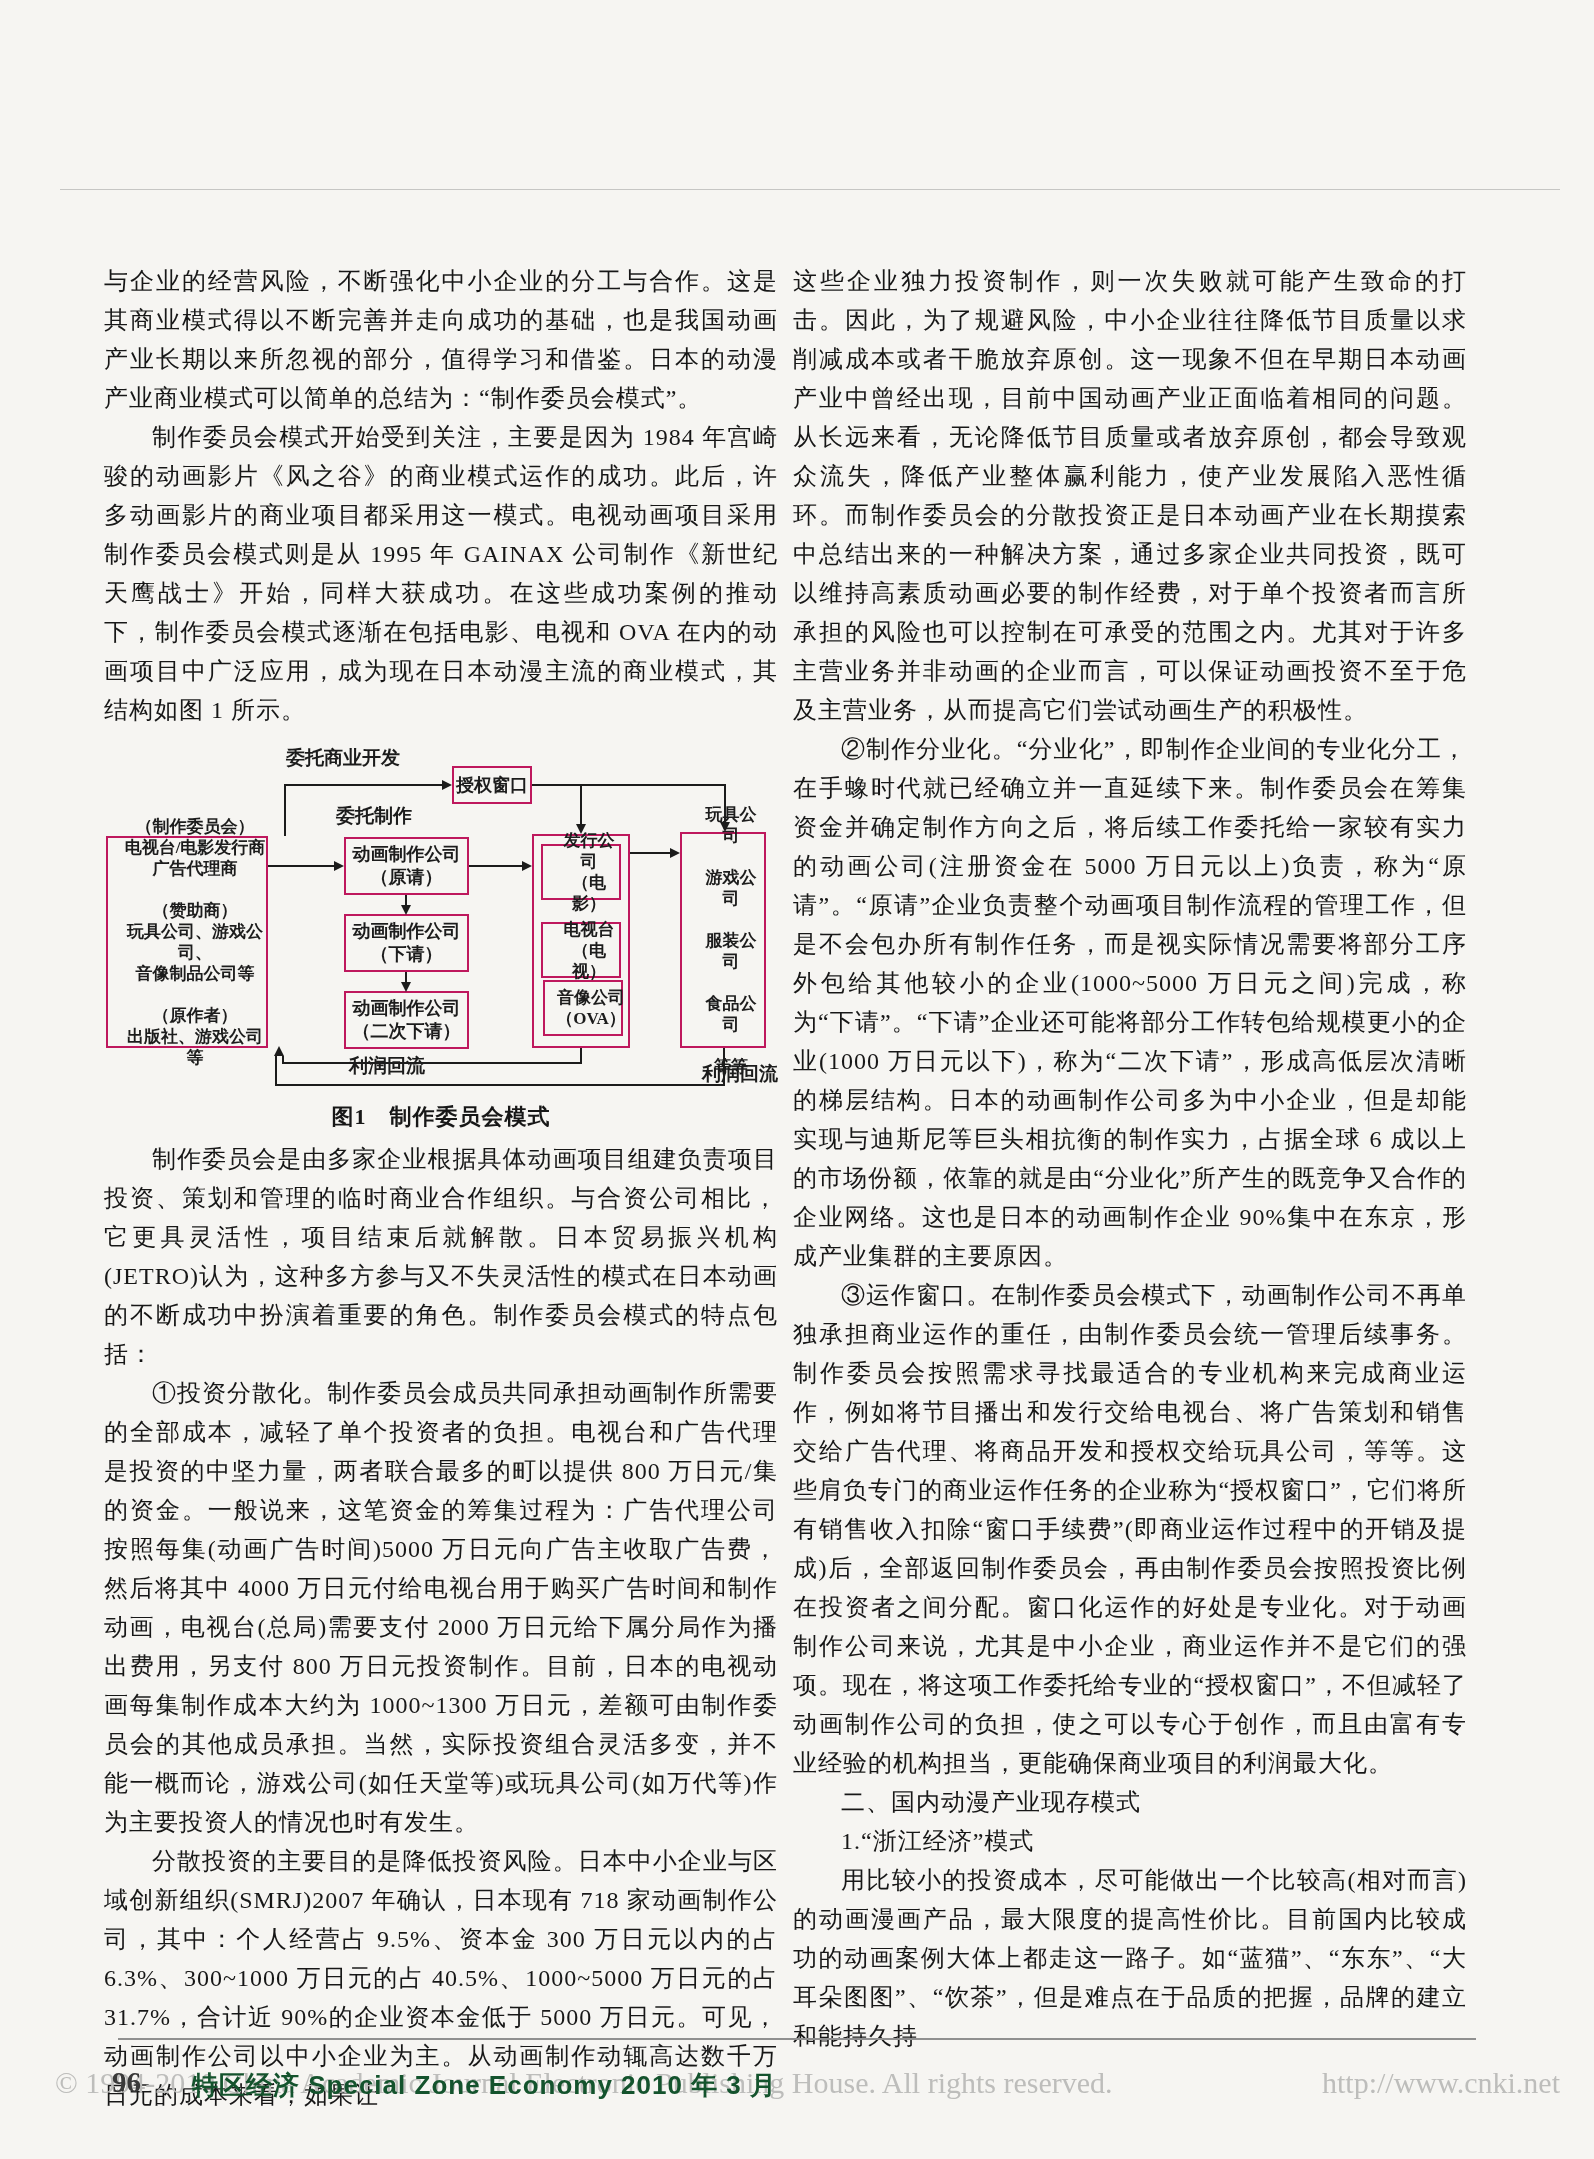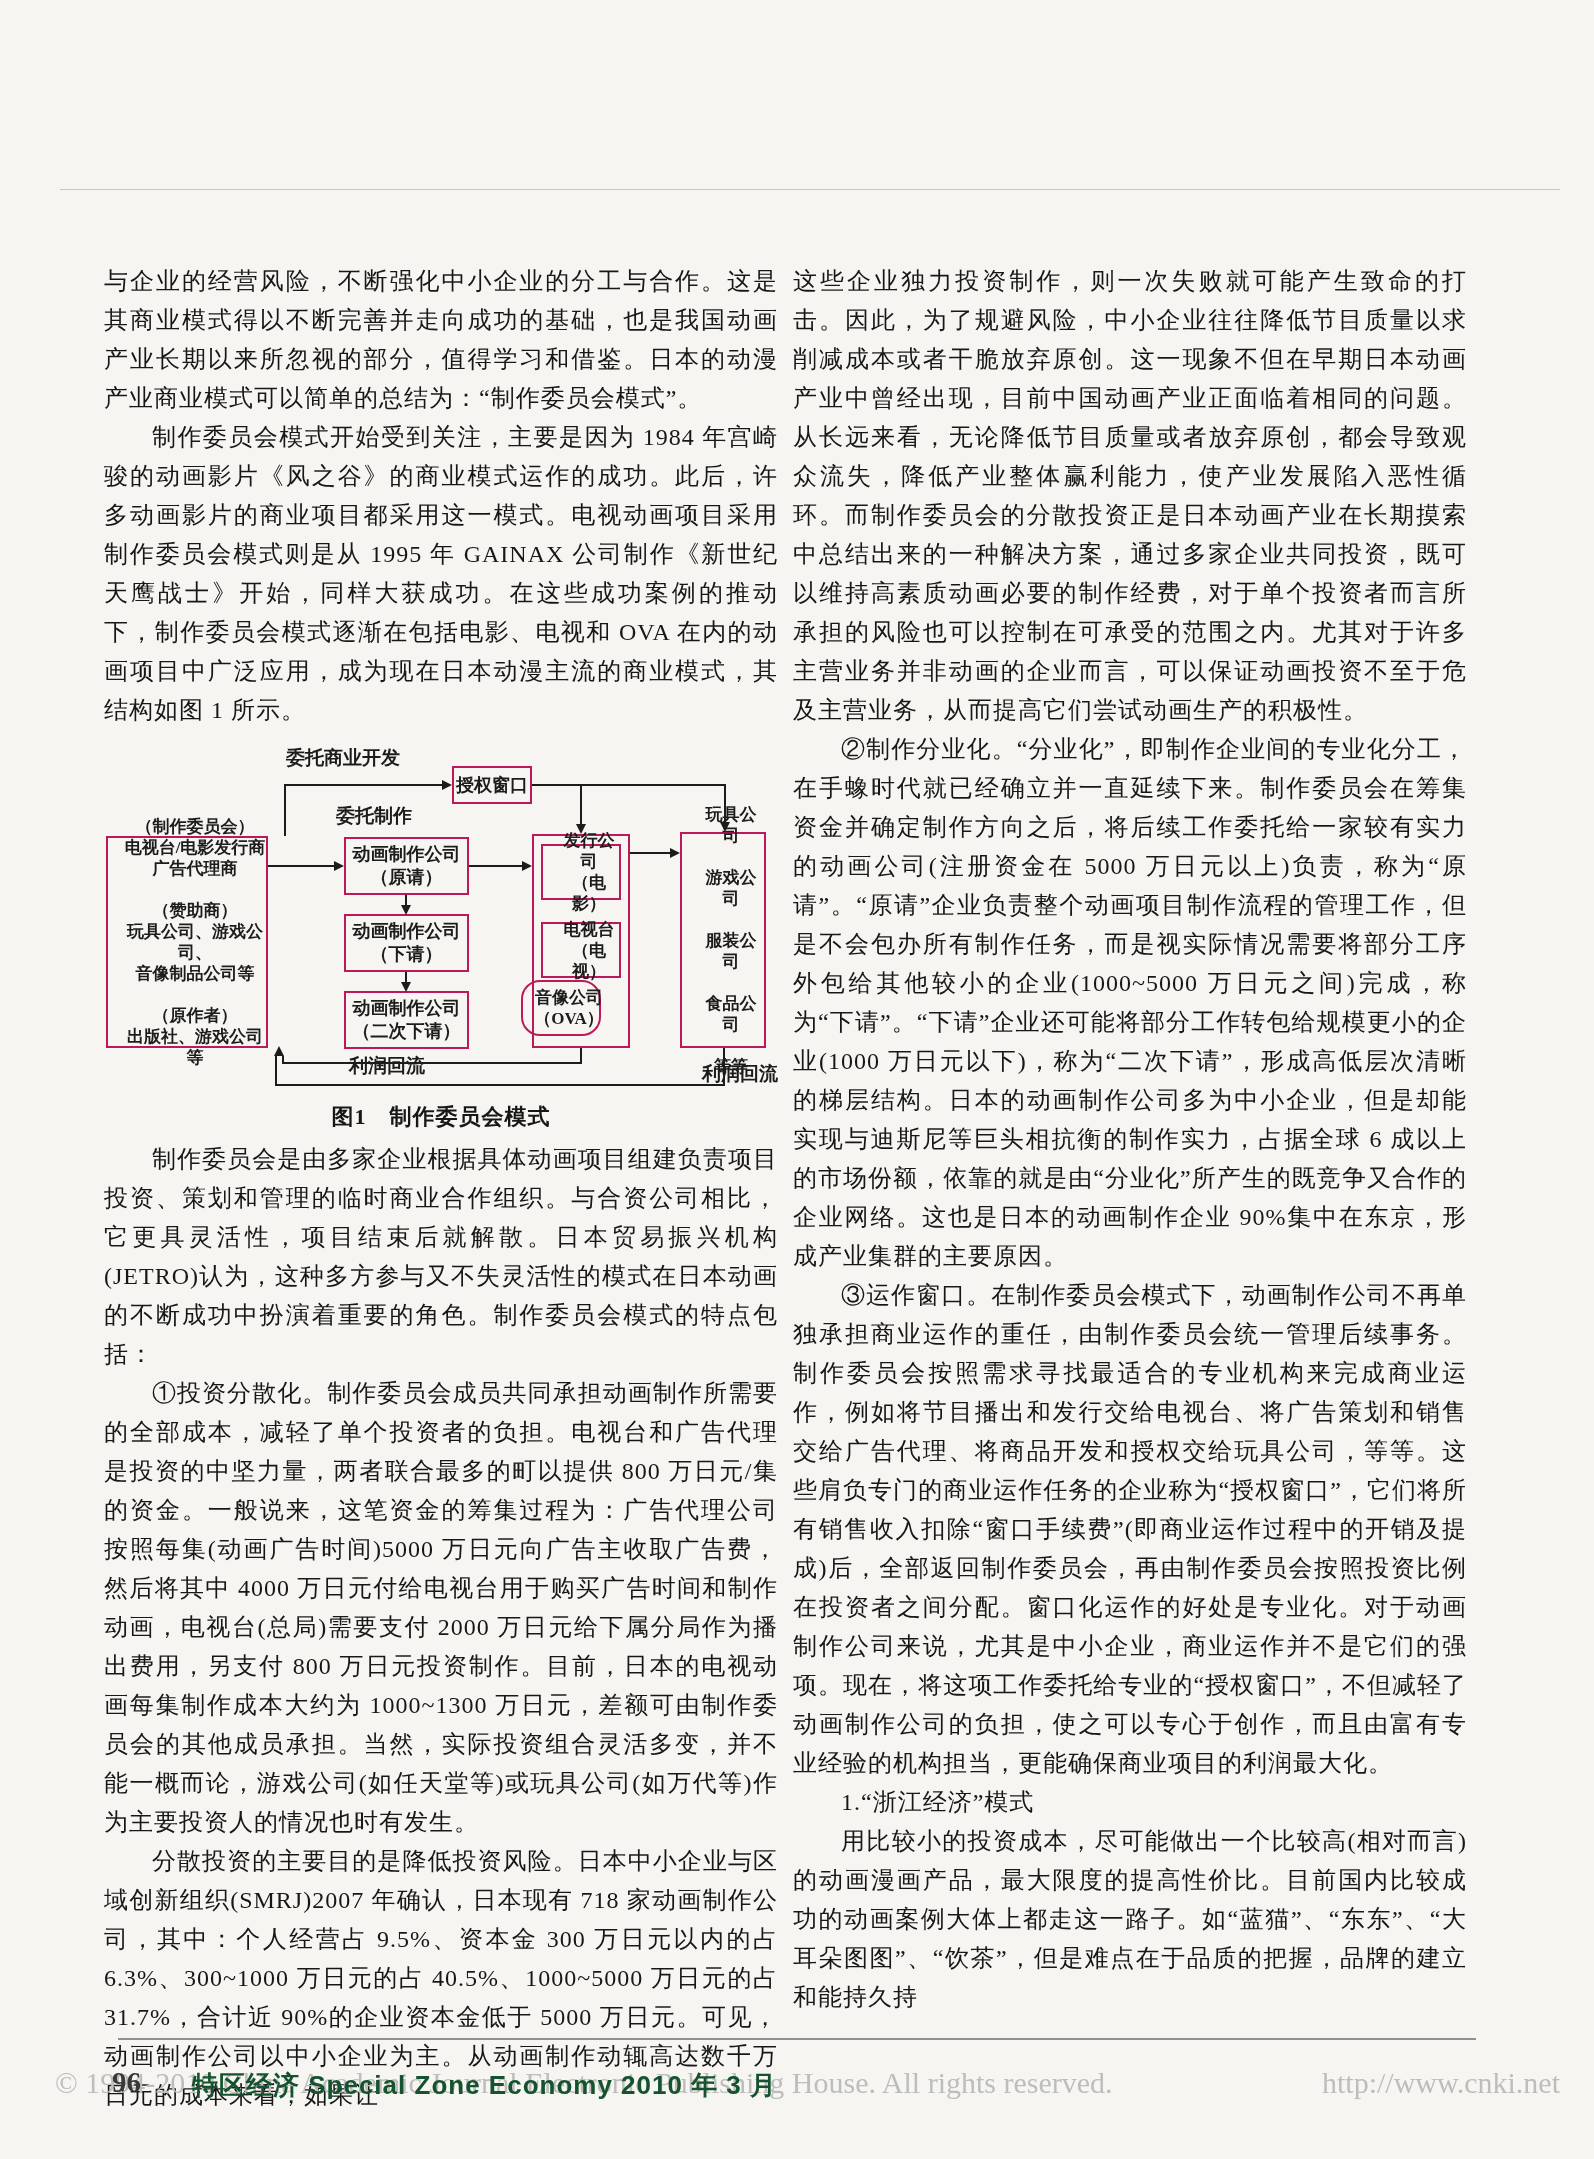--- a/index.html
+++ b/index.html
@@ -89,21 +89,21 @@
 （原请）</div>
     <div class="node" style="left:240px; top:174px; width:125px; height:58px;">动画制作公司
 （下请）</div>
     <div class="node" style="left:240px; top:251px; width:125px; height:58px;">动画制作公司
 （二次下请）</div>
     <div class="node" style="left:428px; top:94px; width:98px; height:214px;"></div>
     <div class="node small" style="left:437px; top:104px; width:80px; height:56px;">发行公司
 （电影）</div>
     <div class="node small" style="left:437px; top:182px; width:80px; height:56px;">电视台
 （电视）</div>
-    <div class="node small" style="left:417px; top:240px; width:80px; height:56px;border-radius:19px;">音像公司
+    <div class="node small" style="left:439px; top:240px; width:80px; height:56px;">音像公司
 （OVA）</div>
     <div class="node small" style="left:576px; top:92px; width:86px; height:216px; line-height:21px;">玩具公司
 
 游戏公司
 
 服装公司
 
 食品公司
 
 等等</div>
@@ -139,20 +139,21 @@
 
   <p class="indent">制作委员会是由多家企业根据具体动画项目组建负责项目投资、策划和管理的临时商业合作组织。与合资公司相比，它更具灵活性，项目结束后就解散。日本贸易振兴机构(JETRO)认为，这种多方参与又不失灵活性的模式在日本动画的不断成功中扮演着重要的角色。制作委员会模式的特点包括：</p>
   <p class="indent">①投资分散化。制作委员会成员共同承担动画制作所需要的全部成本，减轻了单个投资者的负担。电视台和广告代理是投资的中坚力量，两者联合最多的町以提供 800 万日元/集的资金。一般说来，这笔资金的筹集过程为：广告代理公司按照每集(动画广告时间)5000 万日元向广告主收取广告费，然后将其中 4000 万日元付给电视台用于购买广告时间和制作动画，电视台(总局)需要支付 2000 万日元给下属分局作为播出费用，另支付 800 万日元投资制作。目前，日本的电视动画每集制作成本大约为 1000~1300 万日元，差额可由制作委员会的其他成员承担。当然，实际投资组合灵活多变，并不能一概而论，游戏公司(如任天堂等)或玩具公司(如万代等)作为主要投资人的情况也时有发生。</p>
   <p class="indent">分散投资的主要目的是降低投资风险。日本中小企业与区域创新组织(SMRJ)2007 年确认，日本现有 718 家动画制作公司，其中：个人经营占 9.5%、资本金 300 万日元以内的占 6.3%、300~1000 万日元的占 40.5%、1000~5000 万日元的占 31.7%，合计近 90%的企业资本金低于 5000 万日元。可见，动画制作公司以中小企业为主。从动画制作动辄高达数千万日元的成本来看，如果让</p>
 </div>
 
 <div class="col col-right">
   <p>这些企业独力投资制作，则一次失败就可能产生致命的打击。因此，为了规避风险，中小企业往往降低节目质量以求削减成本或者干脆放弃原创。这一现象不但在早期日本动画产业中曾经出现，目前中国动画产业正面临着相同的问题。从长远来看，无论降低节目质量或者放弃原创，都会导致观众流失，降低产业整体赢利能力，使产业发展陷入恶性循环。而制作委员会的分散投资正是日本动画产业在长期摸索中总结出来的一种解决方案，通过多家企业共同投资，既可以维持高素质动画必要的制作经费，对于单个投资者而言所承担的风险也可以控制在可承受的范围之内。尤其对于许多主营业务并非动画的企业而言，可以保证动画投资不至于危及主营业务，从而提高它们尝试动画生产的积极性。</p>
   <p class="indent">②制作分业化。“分业化”，即制作企业间的专业化分工，在手蟓时代就已经确立并一直延续下来。制作委员会在筹集资金并确定制作方向之后，将后续工作委托给一家较有实力的动画公司(注册资金在 5000 万日元以上)负责，称为“原请”。“原请”企业负责整个动画项目制作流程的管理工作，但是不会包办所有制作任务，而是视实际情况需要将部分工序外包给其他较小的企业(1000~5000 万日元之间)完成，称为“下请”。“下请”企业还可能将部分工作转包给规模更小的企业(1000 万日元以下)，称为“二次下请”，形成高低层次清晰的梯层结构。日本的动画制作公司多为中小企业，但是却能实现与迪斯尼等巨头相抗衡的制作实力，占据全球 6 成以上的市场份额，依靠的就是由“分业化”所产生的既竞争又合作的企业网络。这也是日本的动画制作企业 90%集中在东京，形成产业集群的主要原因。</p>
   <p class="indent">③运作窗口。在制作委员会模式下，动画制作公司不再单独承担商业运作的重任，由制作委员会统一管理后续事务。制作委员会按照需求寻找最适合的专业机构来完成商业运作，例如将节目播出和发行交给电视台、将广告策划和销售交给广告代理、将商品开发和授权交给玩具公司，等等。这些肩负专门的商业运作任务的企业称为“授权窗口”，它们将所有销售收入扣除“窗口手续费”(即商业运作过程中的开销及提成)后，全部返回制作委员会，再由制作委员会按照投资比例在投资者之间分配。窗口化运作的好处是专业化。对于动画制作公司来说，尤其是中小企业，商业运作并不是它们的强项。现在，将这项工作委托给专业的“授权窗口”，不但减轻了动画制作公司的负担，使之可以专心于创作，而且由富有专业经验的机构担当，更能确保商业项目的利润最大化。</p>
+  <p class="indent">二、国内动漫产业现存模式</p>
   <p class="indent">1.“浙江经济”模式</p>
   <p class="indent">用比较小的投资成本，尽可能做出一个比较高(相对而言)的动画漫画产品，最大限度的提高性价比。目前国内比较成功的动画案例大体上都走这一路子。如“蓝猫”、“东东”、“大耳朵图图”、“饮茶”，但是难点在于品质的把握，品牌的建立和能持久持</p>
 </div>
 
 <div class="footer-rule"></div>
 <div class="watermark">
   <span>© 1994-2010 China Academic Journal Electronic Publishing House. All rights reserved.</span>
   <span>http://www.cnki.net</span>
 </div>
 <div class="page-number">96</div>

